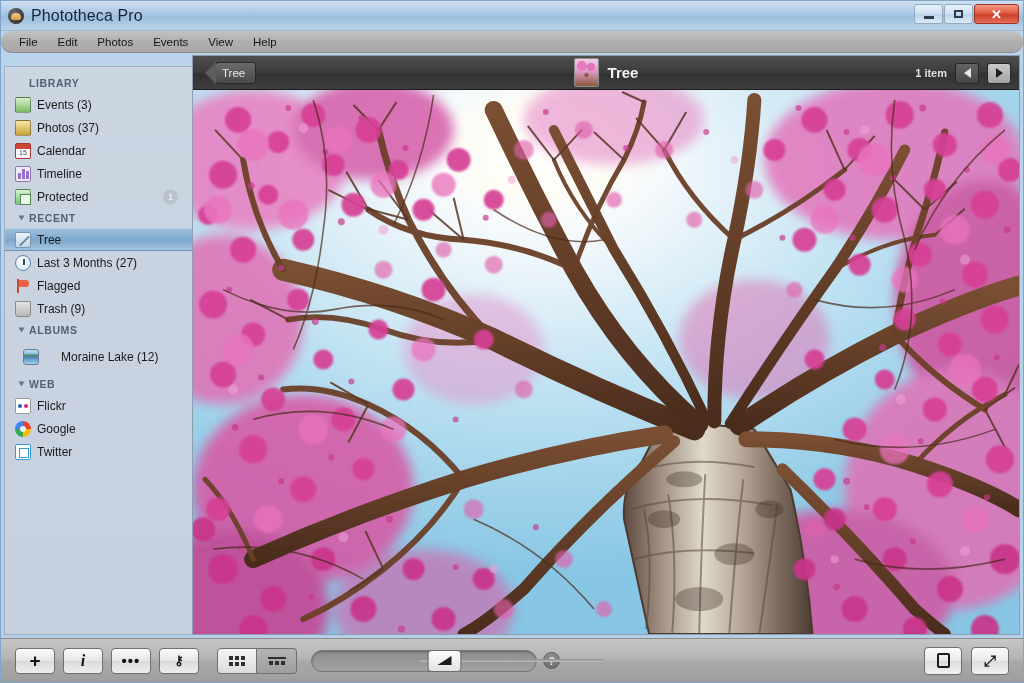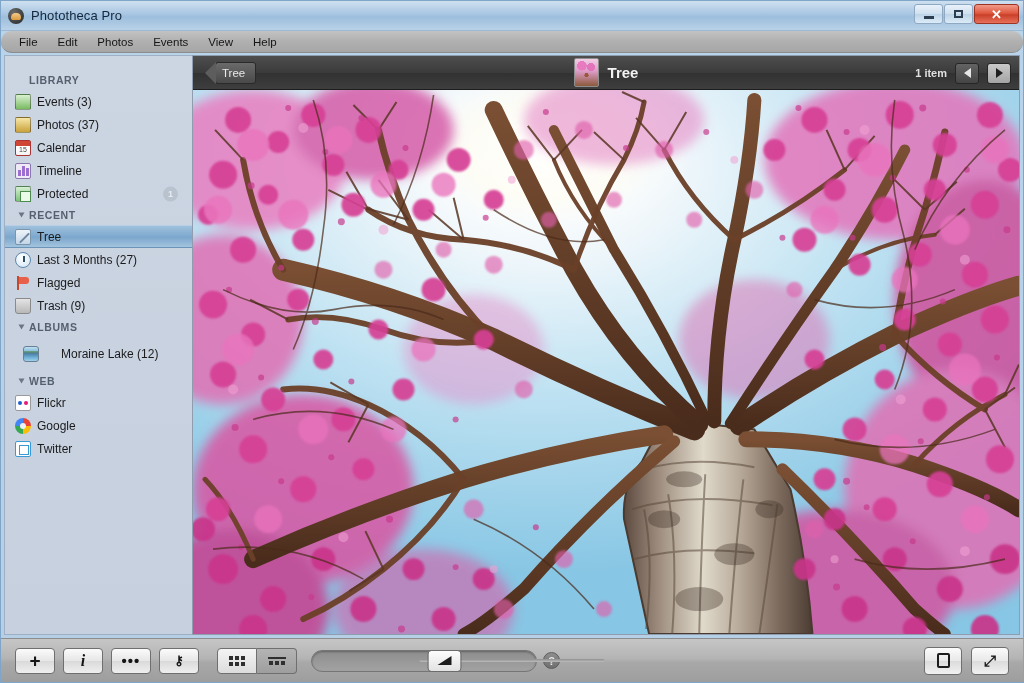--- a/index.html
+++ b/index.html
@@ -33,21 +33,21 @@
     border-radius: 50%;
     background: radial-gradient(circle at 35% 30%, #6b6b6b 0%, #3a3a3a 70%, #202020 100%);
     position: relative; flex: 0 0 16px;
   }
   #app-icon::after {
     content: ""; position: absolute; left: 3px; top: 5px;
     width: 10px; height: 7px; border-radius: 5px 5px 3px 3px;
     background: linear-gradient(to bottom, #f3c98a, #d99b3f);
   }
   #apptitle {
-    font-size: 13px; color: #12273c; font-weight: 400;
+    font-size: 16px; color: #12273c; font-weight: 400;
     letter-spacing: .1px;
   }
   #wincontrols {
     position: absolute; right: 4px; top: 3px;
     display: flex; gap: 1px;
   }
   .wbtn {
     width: 29px; height: 20px;
     border: 1px solid #8fa9c3;
     background: linear-gradient(to bottom, #eaf2fa 0%, #cfe0ef 48%, #bcd4e8 52%, #dcebf7 100%);
@@ -87,22 +87,23 @@
     padding: 3px; padding-top: 2px;
   }
 
   
   #sidebar {
     width: 188px; flex: 0 0 188px;
     background: linear-gradient(to bottom, #ccd5e2 0%, #c6d0de 100%);
     border: 1px solid #9fb0c4;
     border-right: none;
     overflow: hidden;
-    padding-top: 14px;
+    padding-top: 6px;
     position: relative;
+    margin-top: 11px;
   }
   .sec-head {
     font-size: 10.5px; font-weight: bold; color: #55606e;
     letter-spacing: .6px;
     padding: 4px 0 4px 14px;
     display: flex; align-items: center;
   }
   .tri {
     width: 0; height: 0;
     border-left: 5px solid #6c7785;

